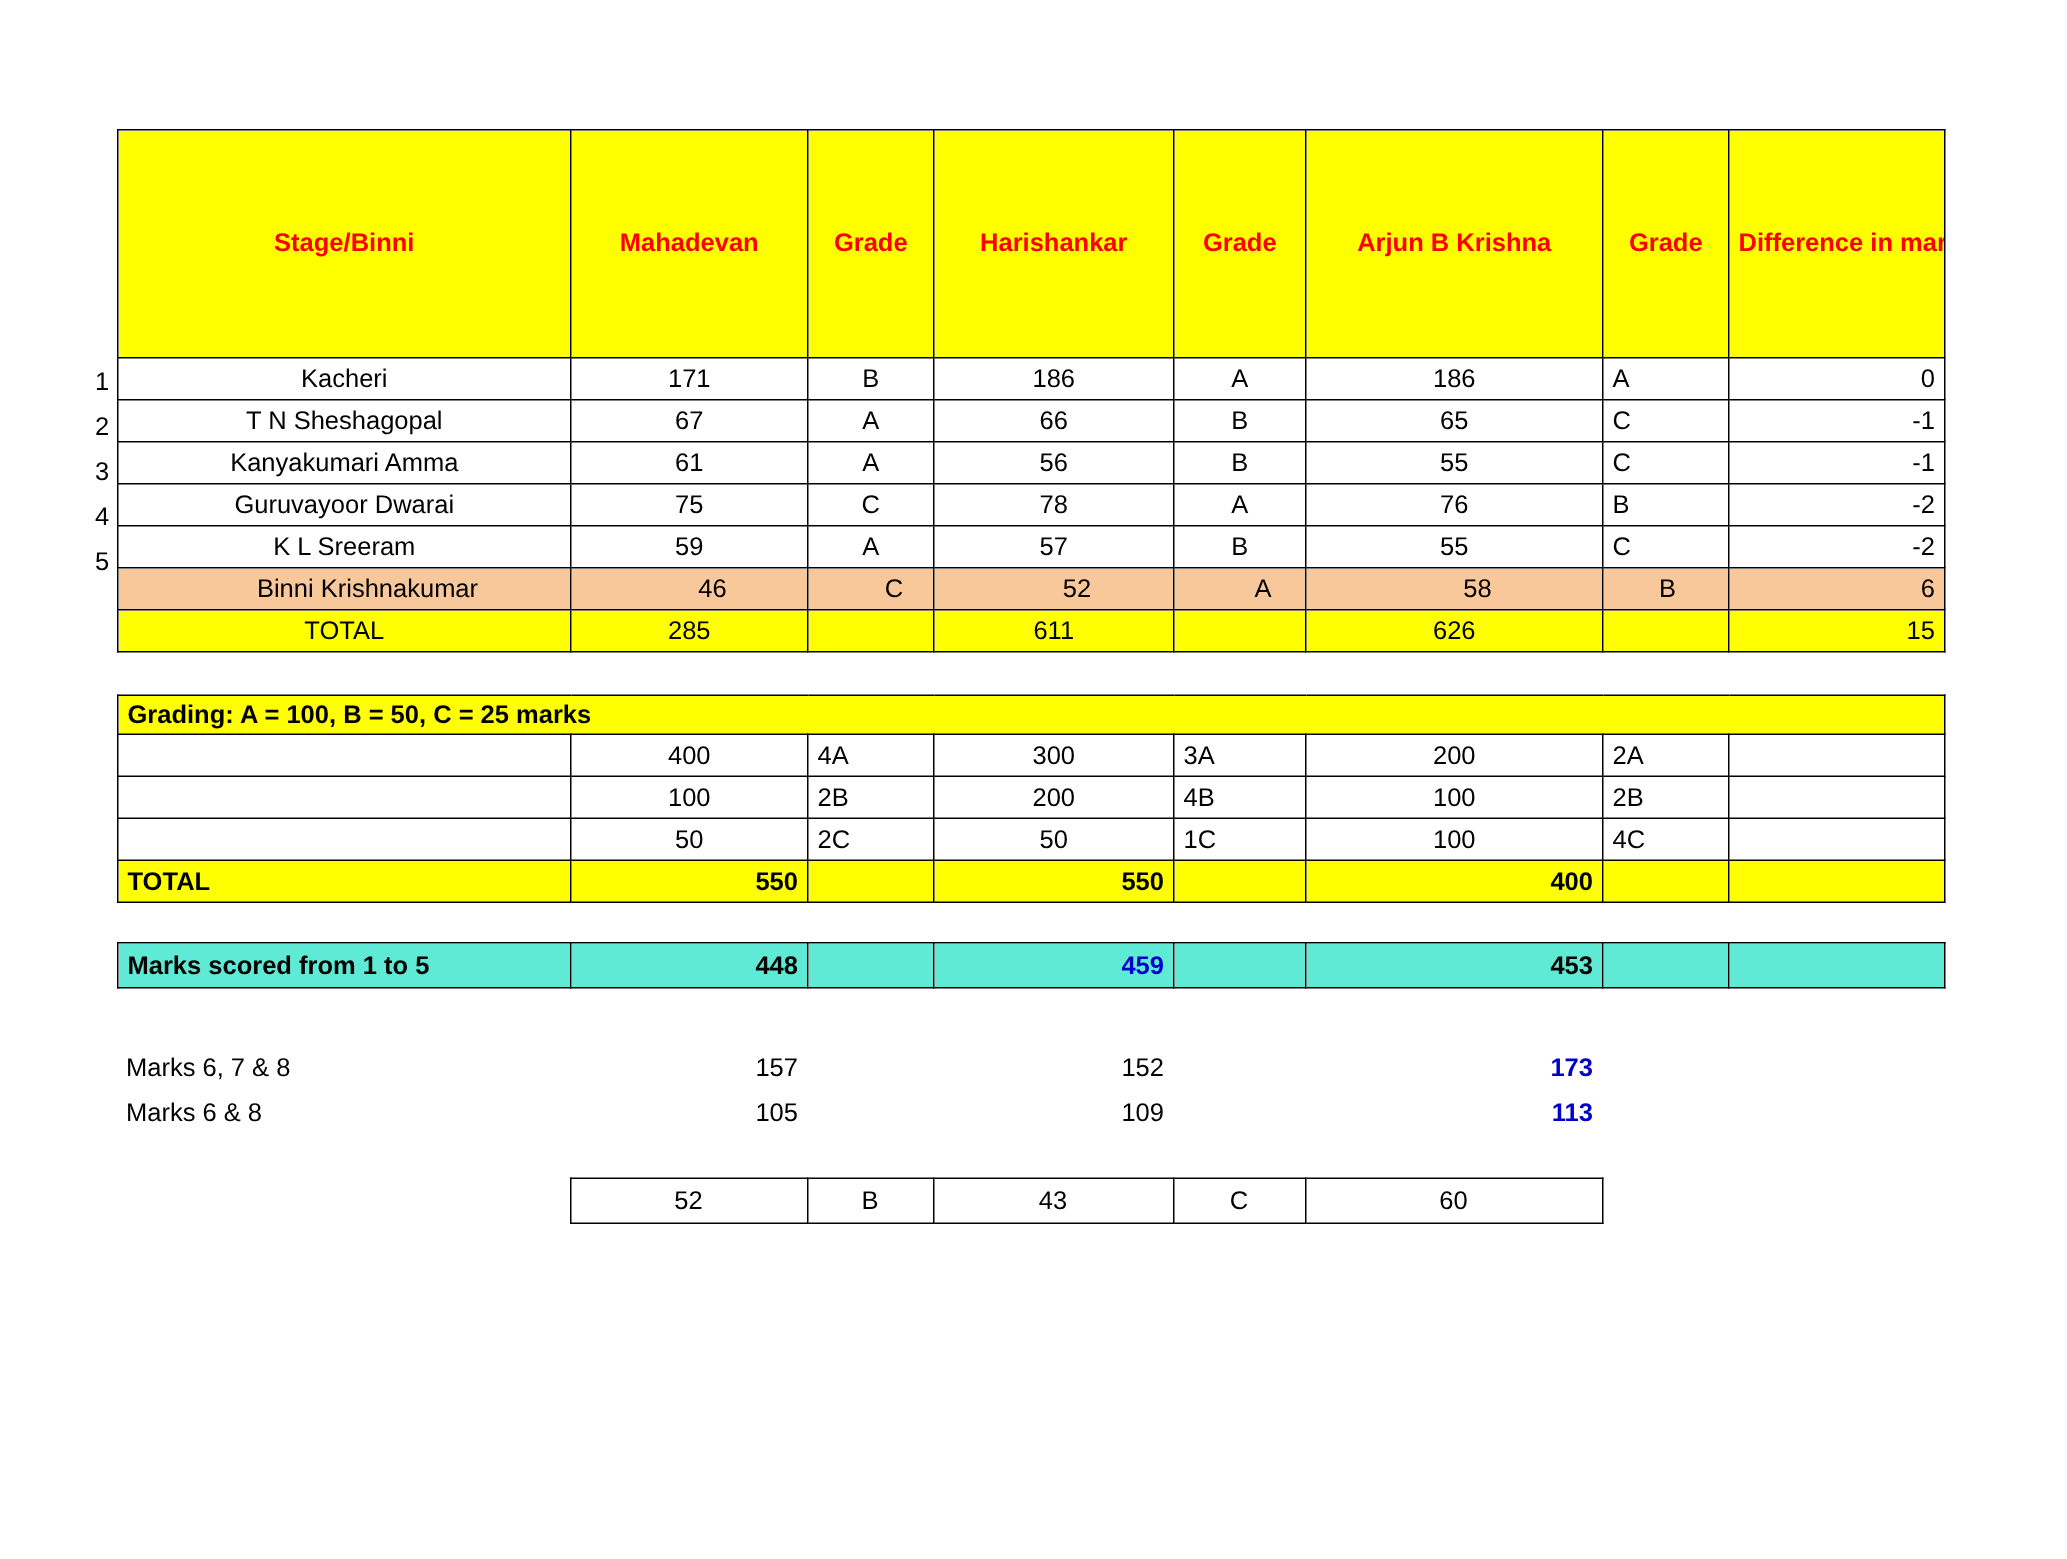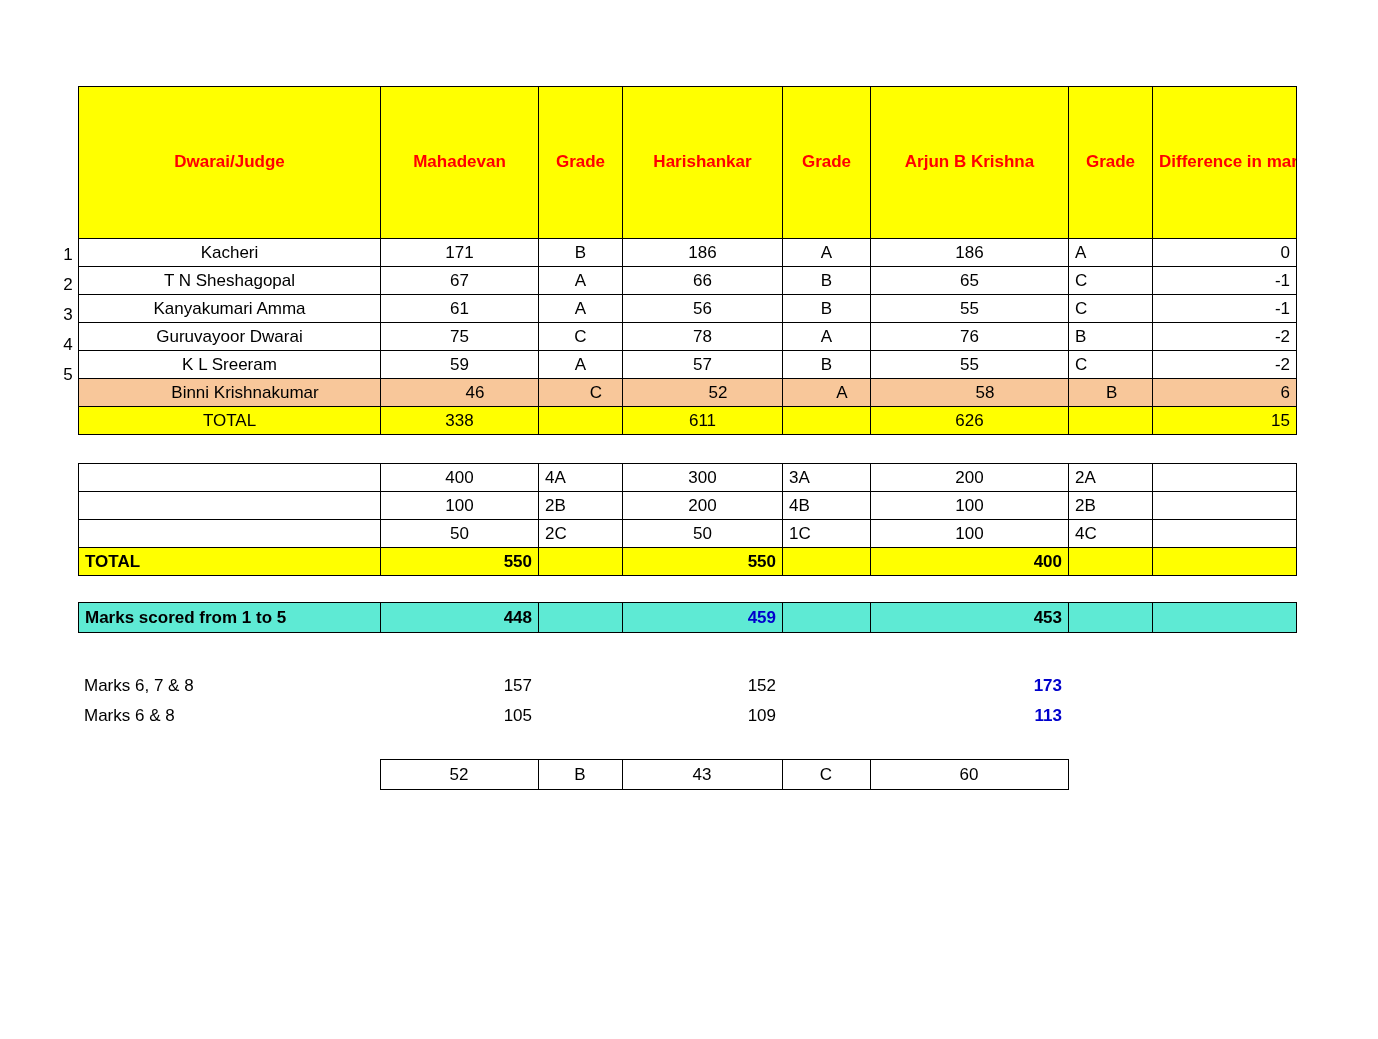--- a/index.html
+++ b/index.html
@@ -191,21 +191,21 @@
         <col class="c-score">
         <col class="c-grade">
       <col class="c-score2">
         <col class="c-grade2">
         <col class="c-score3">
       <col class="c-grade3">
         <col class="c-diff">
     </colgroup>
     <tbody>
         <tr class="hdr">
-      <td>Dwarai/Judge</td>
+      <td>Stage/Binni</td>
       <td>Mahadevan</td>
       <td>Grade</td>
       <td>Harishankar</td>
       <td>Grade</td>
       <td>Arjun B Krishna</td>
       <td>Grade</td>
       <td>Difference in marks between 1st and 2nd</td>
     </tr>
 
     <tr>
@@ -271,21 +271,21 @@
       <td class="center">C</td>
       <td class="center">52</td>
       <td class="center">A</td>
       <td class="center">58</td>
       <td class="grade-left">B</td>
       <td class="right">6</td>
     </tr>
 
     <tr class="row-total">
       <td class="center">TOTAL</td>
-      <td class="center">338</td>
+      <td class="center">285</td>
       <td class="center"></td>
       <td class="center">611</td>
       <td class="center"></td>
       <td class="center">626</td>
       <td class="grade-left"></td>
       <td class="right">15</td>
     </tr>
   </tbody>
     </table>
 
@@ -295,20 +295,23 @@
         <col class="g-c1">
           <col class="g-c2">
           <col class="g-c3">
           <col class="g-c4">
         <col class="g-c5">
           <col class="g-c6">
           <col class="g-c7">
           <col class="g-c8">
       </colgroup>
       <tbody>
+          <tr class="grading-title">
+        <td colspan="8">Grading: A = 100, B = 50, C = 25 marks</td>
+      </tr>
       <tr>
         <td></td>
         <td class="center">400</td>
         <td class="left">4A</td>
         <td class="center">300</td>
         <td class="left">3A</td>
         <td class="center">200</td>
         <td class="left">2A</td>
         <td></td>
       </tr>

